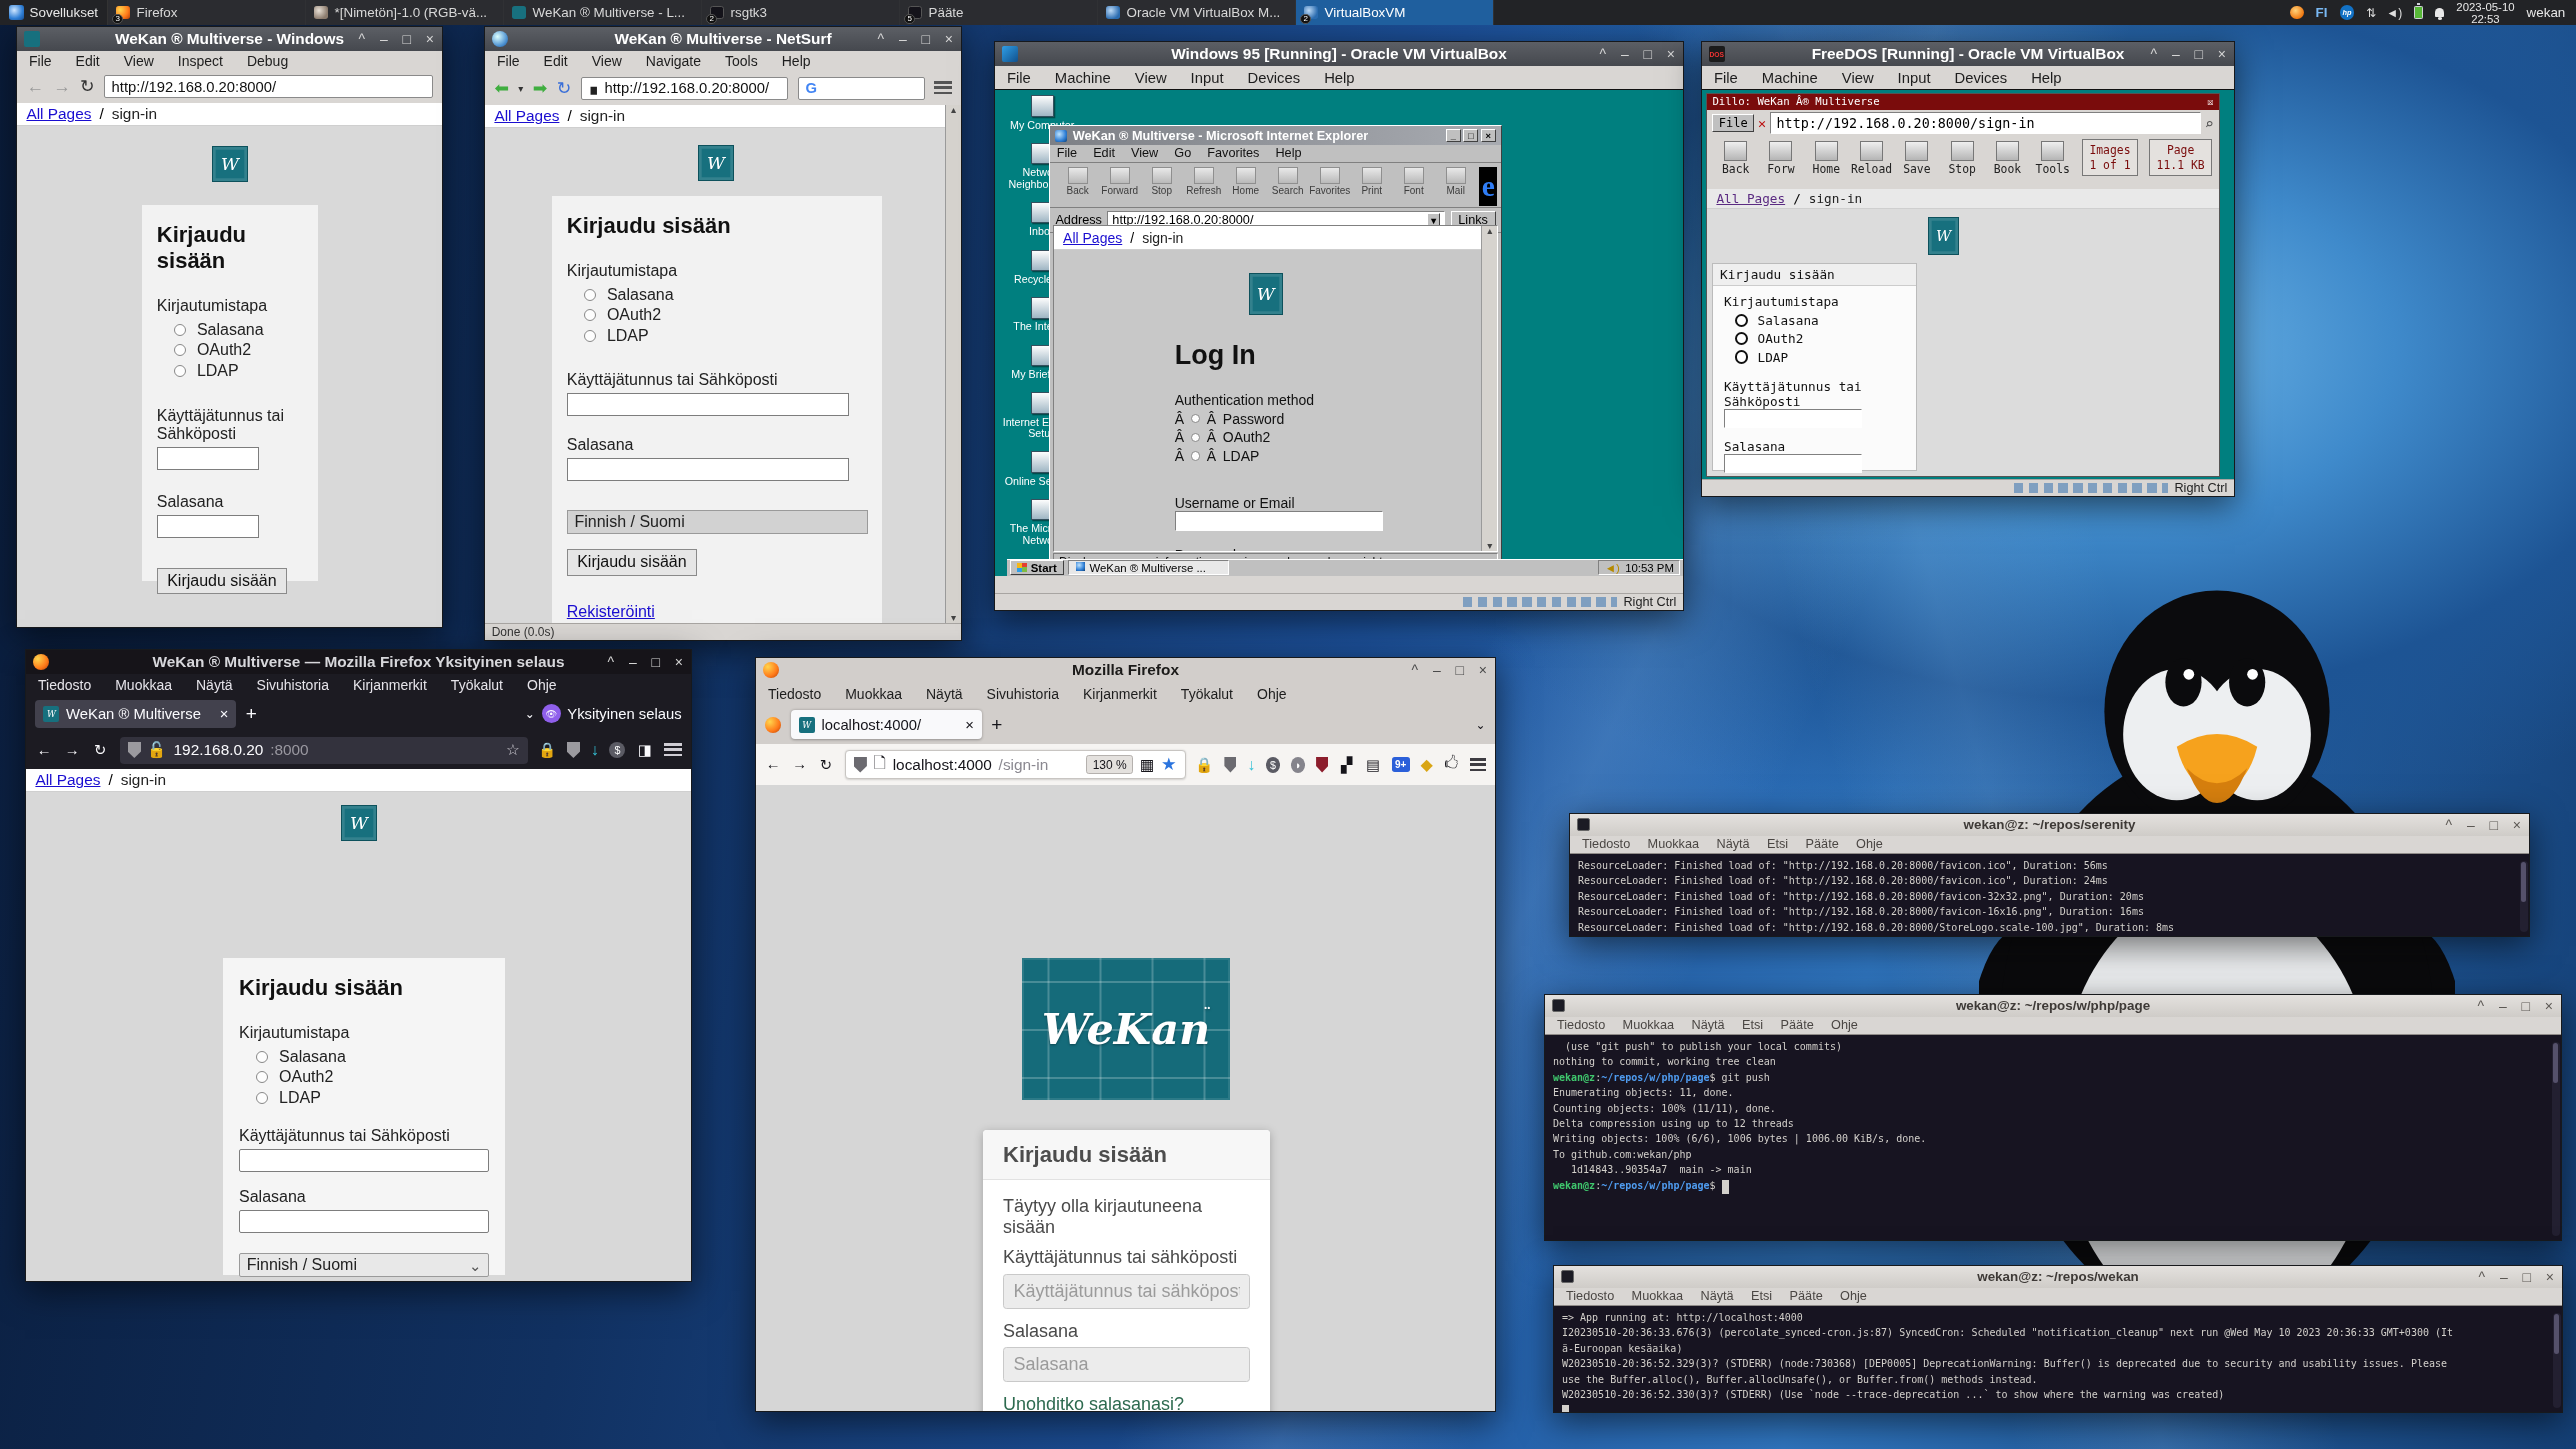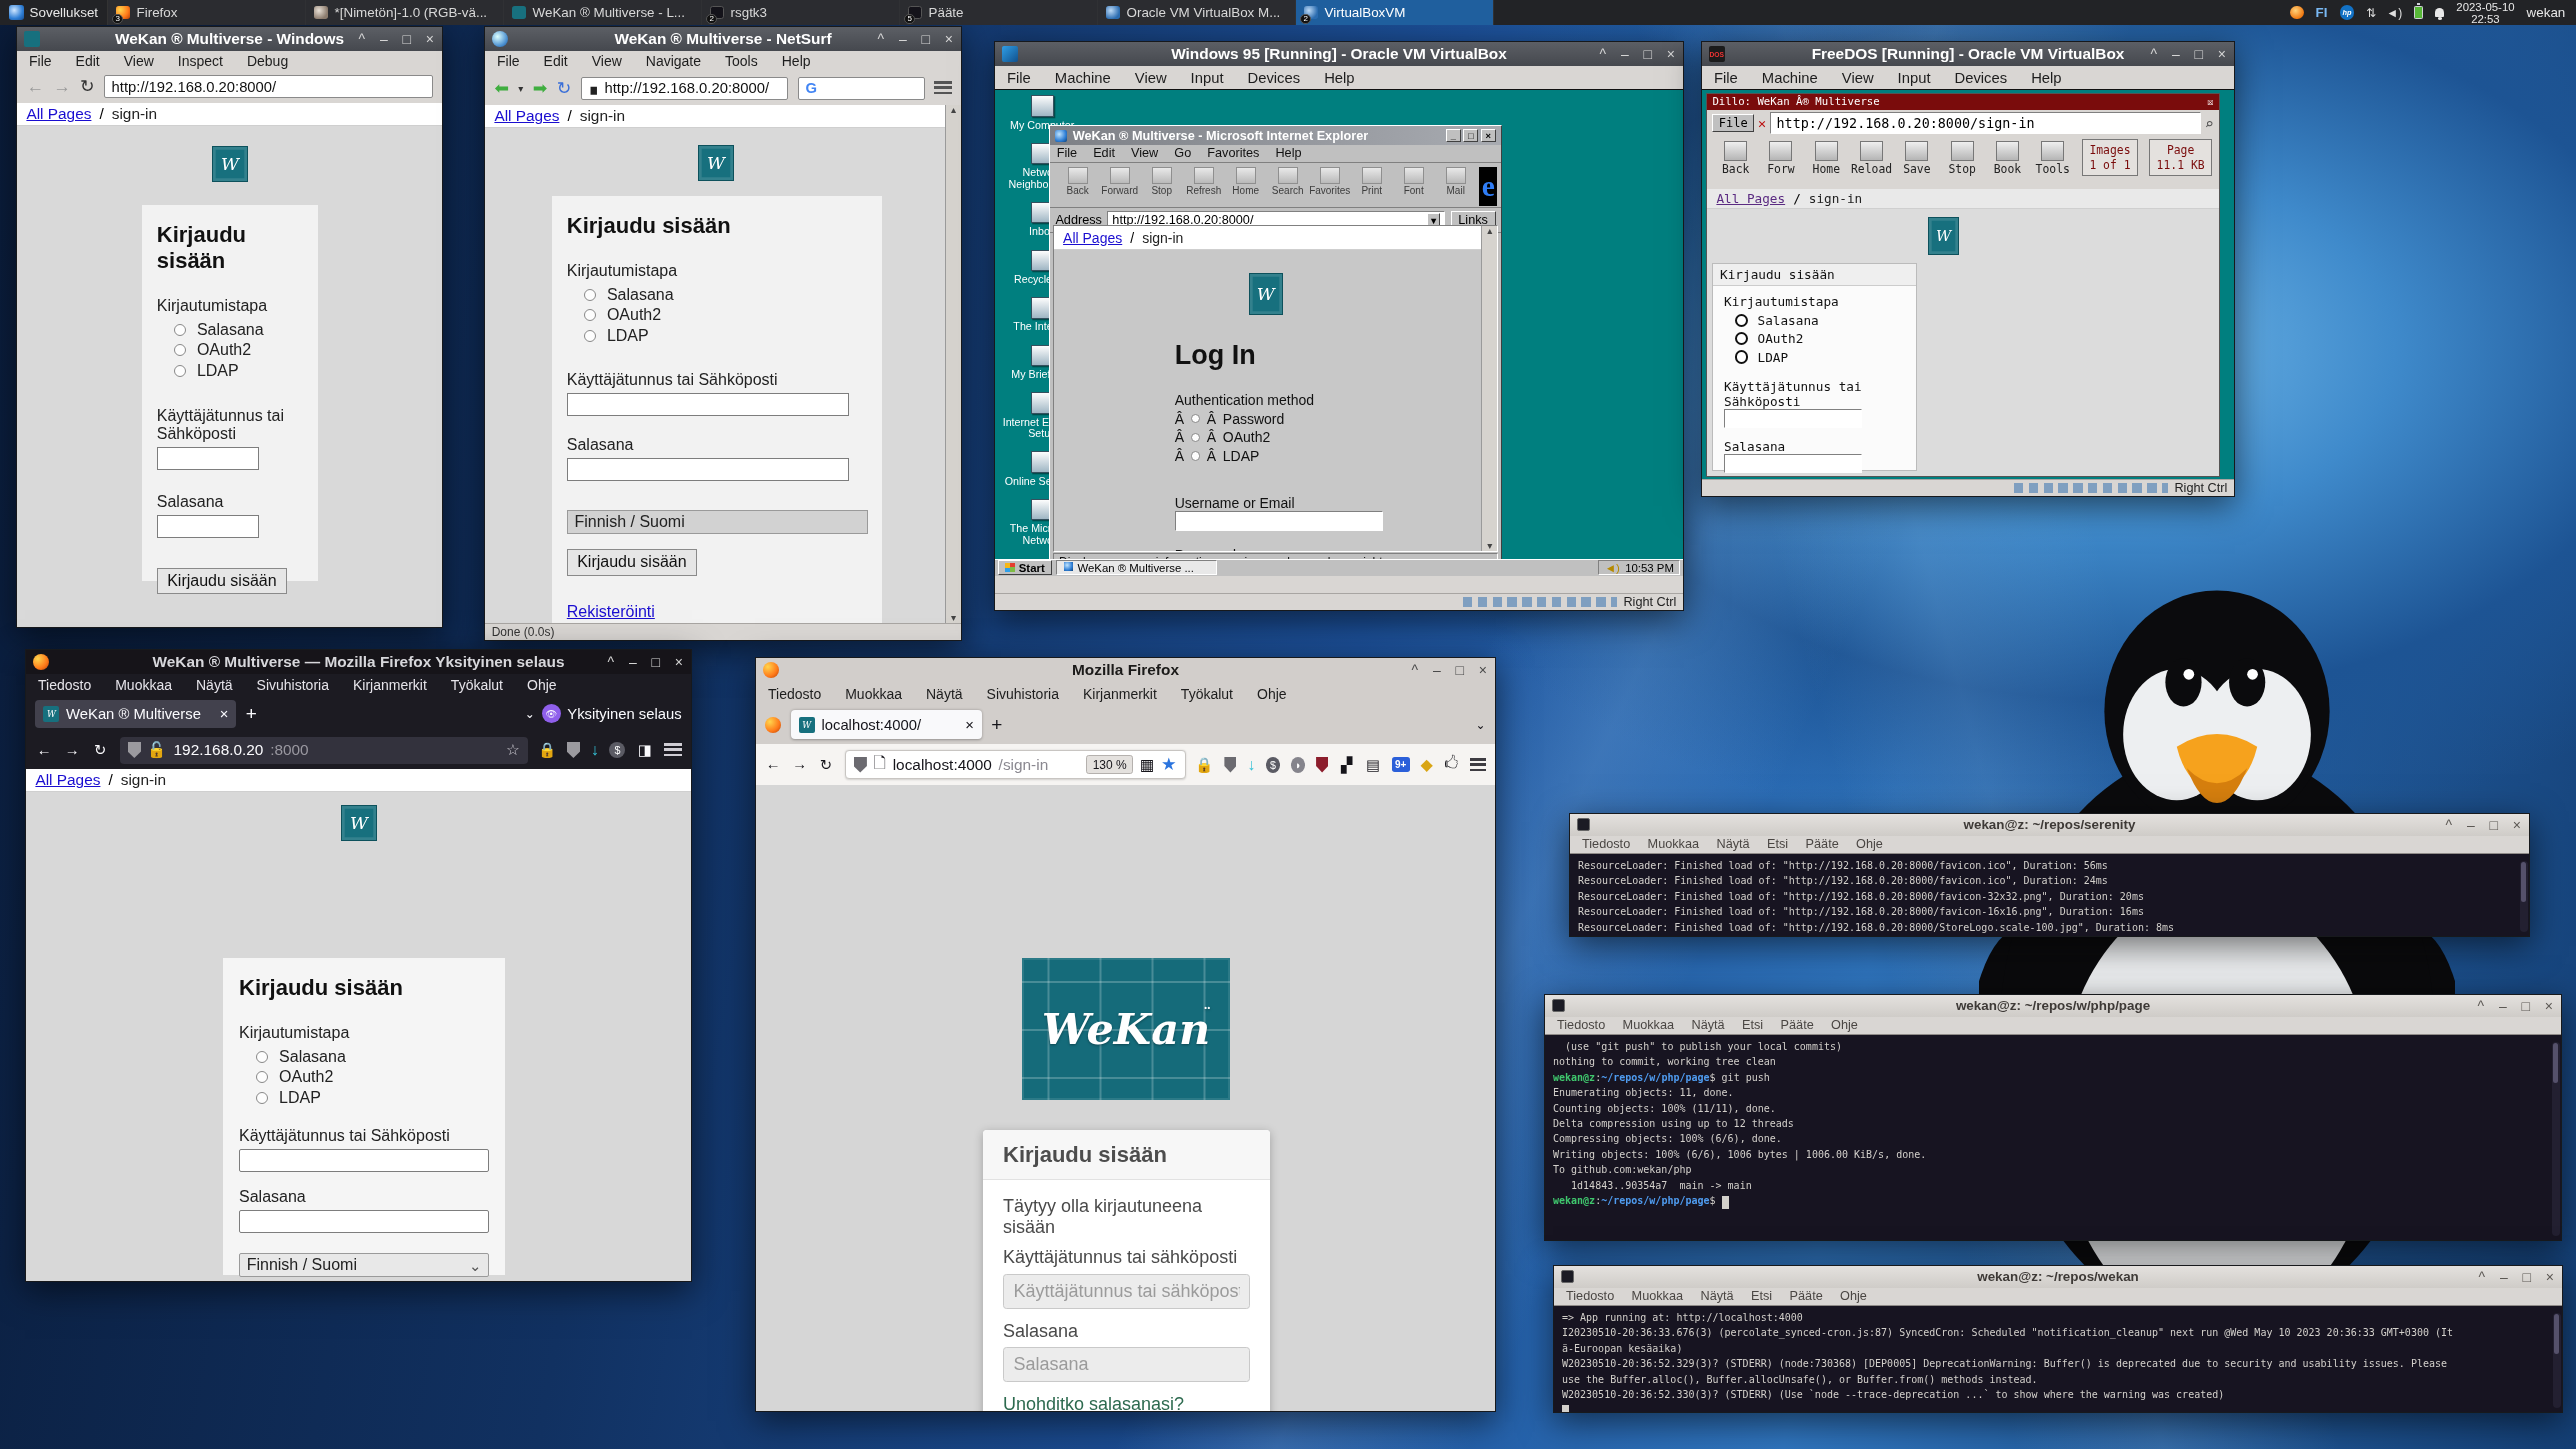--- a/index.html
+++ b/index.html
@@ -152,21 +152,21 @@
 .tbody{position:absolute;left:0;right:0;bottom:0;background:#171421;border-top:0.7px solid #8f8b88;padding:4px 8px;font-family:"DejaVu Sans Mono",monospace;color:#d3d0cb;overflow:hidden}
 .tline{white-space:pre;line-height:15.4px;font-size:10px}
 .seg-fg{color:#d3d0cb}.seg-green{color:#3fc66d;font-weight:bold}.seg-blue{color:#4f9cf0;font-weight:bold}
 .seg-cursor{display:inline-block;width:7.4px;height:13.4px;background:#d3d0cb;vertical-align:-2.7px}
 .tscroll{position:absolute;right:1.3px;top:47px;bottom:4px;width:8px;background:#232031;border-radius:4px}
 .tscroll i{display:block;width:5.4px;height:40px;background:#55516b;border-radius:2.7px;margin:1.3px auto}
 
 .vbstatus{position:absolute;left:0;right:0;bottom:0;height:17px;background:#d9d6d3;border-top:0.7px solid #a8a5a2;display:flex;align-items:center;justify-content:flex-end;gap:6.7px;padding:0 6.7px;font-size:12.7px;color:#222}
 .vbicons{width:154px;height:10.7px;background:repeating-linear-gradient(90deg,#7f9fc0 0 9.4px,#d9d6d3 9.4px 14.8px)}
 
-.w95task{position:absolute;left:0;right:0;height:17.4px;background:#c0c0c0;border-top:1.3px solid #fff;display:flex;align-items:center;gap:4px;padding:0 2.7px;font-size:11.4px}
+.w95task{position:absolute;left:12px;right:0;height:17.4px;background:#c0c0c0;border-top:1.3px solid #fff;display:flex;align-items:center;gap:4px;padding:0 2.7px;font-size:11.4px}
 .flag{display:inline-block;width:9.4px;height:9.4px;background:conic-gradient(#e53e30 0 25%,#7ebc43 0 50%,#2f9fe8 0 75%,#f6b717 0);margin-right:4px}
 .w95clock{margin-left:auto;border:0.7px solid;border-color:#808080 #fff #fff #808080;padding:0.7px 5.4px;display:flex;gap:5.4px;align-items:center}
 a{cursor:pointer}
 </style>
 </head>
 <body>
 
 <div id="wallpaper">
   <div class="streak s1"></div>
   <div class="streak s2"></div>
@@ -860,21 +860,20 @@
       <span class="mitem">Ohje</span>
     </div>
   <div class="tbody" style="top:39px">
       <div class="tline"><span class="seg-fg">  (use "git push" to publish your local commits)</span></div>
       <div class="tline"><span class="seg-fg"></span></div>
       <div class="tline"><span class="seg-fg">nothing to commit, working tree clean</span></div>
       <div class="tline"><span class="seg-green">wekan@z</span><span class="seg-fg">:</span><span class="seg-blue">~/repos/w/php/page</span><span class="seg-fg">$ git push</span></div>
       <div class="tline"><span class="seg-fg">Enumerating objects: 11, done.</span></div>
       <div class="tline"><span class="seg-fg">Counting objects: 100% (11/11), done.</span></div>
       <div class="tline"><span class="seg-fg">Delta compression using up to 12 threads</span></div>
-      <div class="tline"><span class="seg-fg">Compressing objects: 100% (6/6), done.</span></div>
       <div class="tline"><span class="seg-fg">Writing objects: 100% (6/6), 1006 bytes | 1006.00 KiB/s, done.</span></div>
       <div class="tline"><span class="seg-fg">To github.com:wekan/php</span></div>
       <div class="tline"><span class="seg-fg">   1d14843..90354a7  main -&gt; main</span></div>
       <div class="tline"><span class="seg-green">wekan@z</span><span class="seg-fg">:</span><span class="seg-blue">~/repos/w/php/page</span><span class="seg-fg">$ </span><span class="seg-cursor"> </span></div>
     </div>
   <div class="tscroll">
       <i></i>
     </div>
 </div>
 

